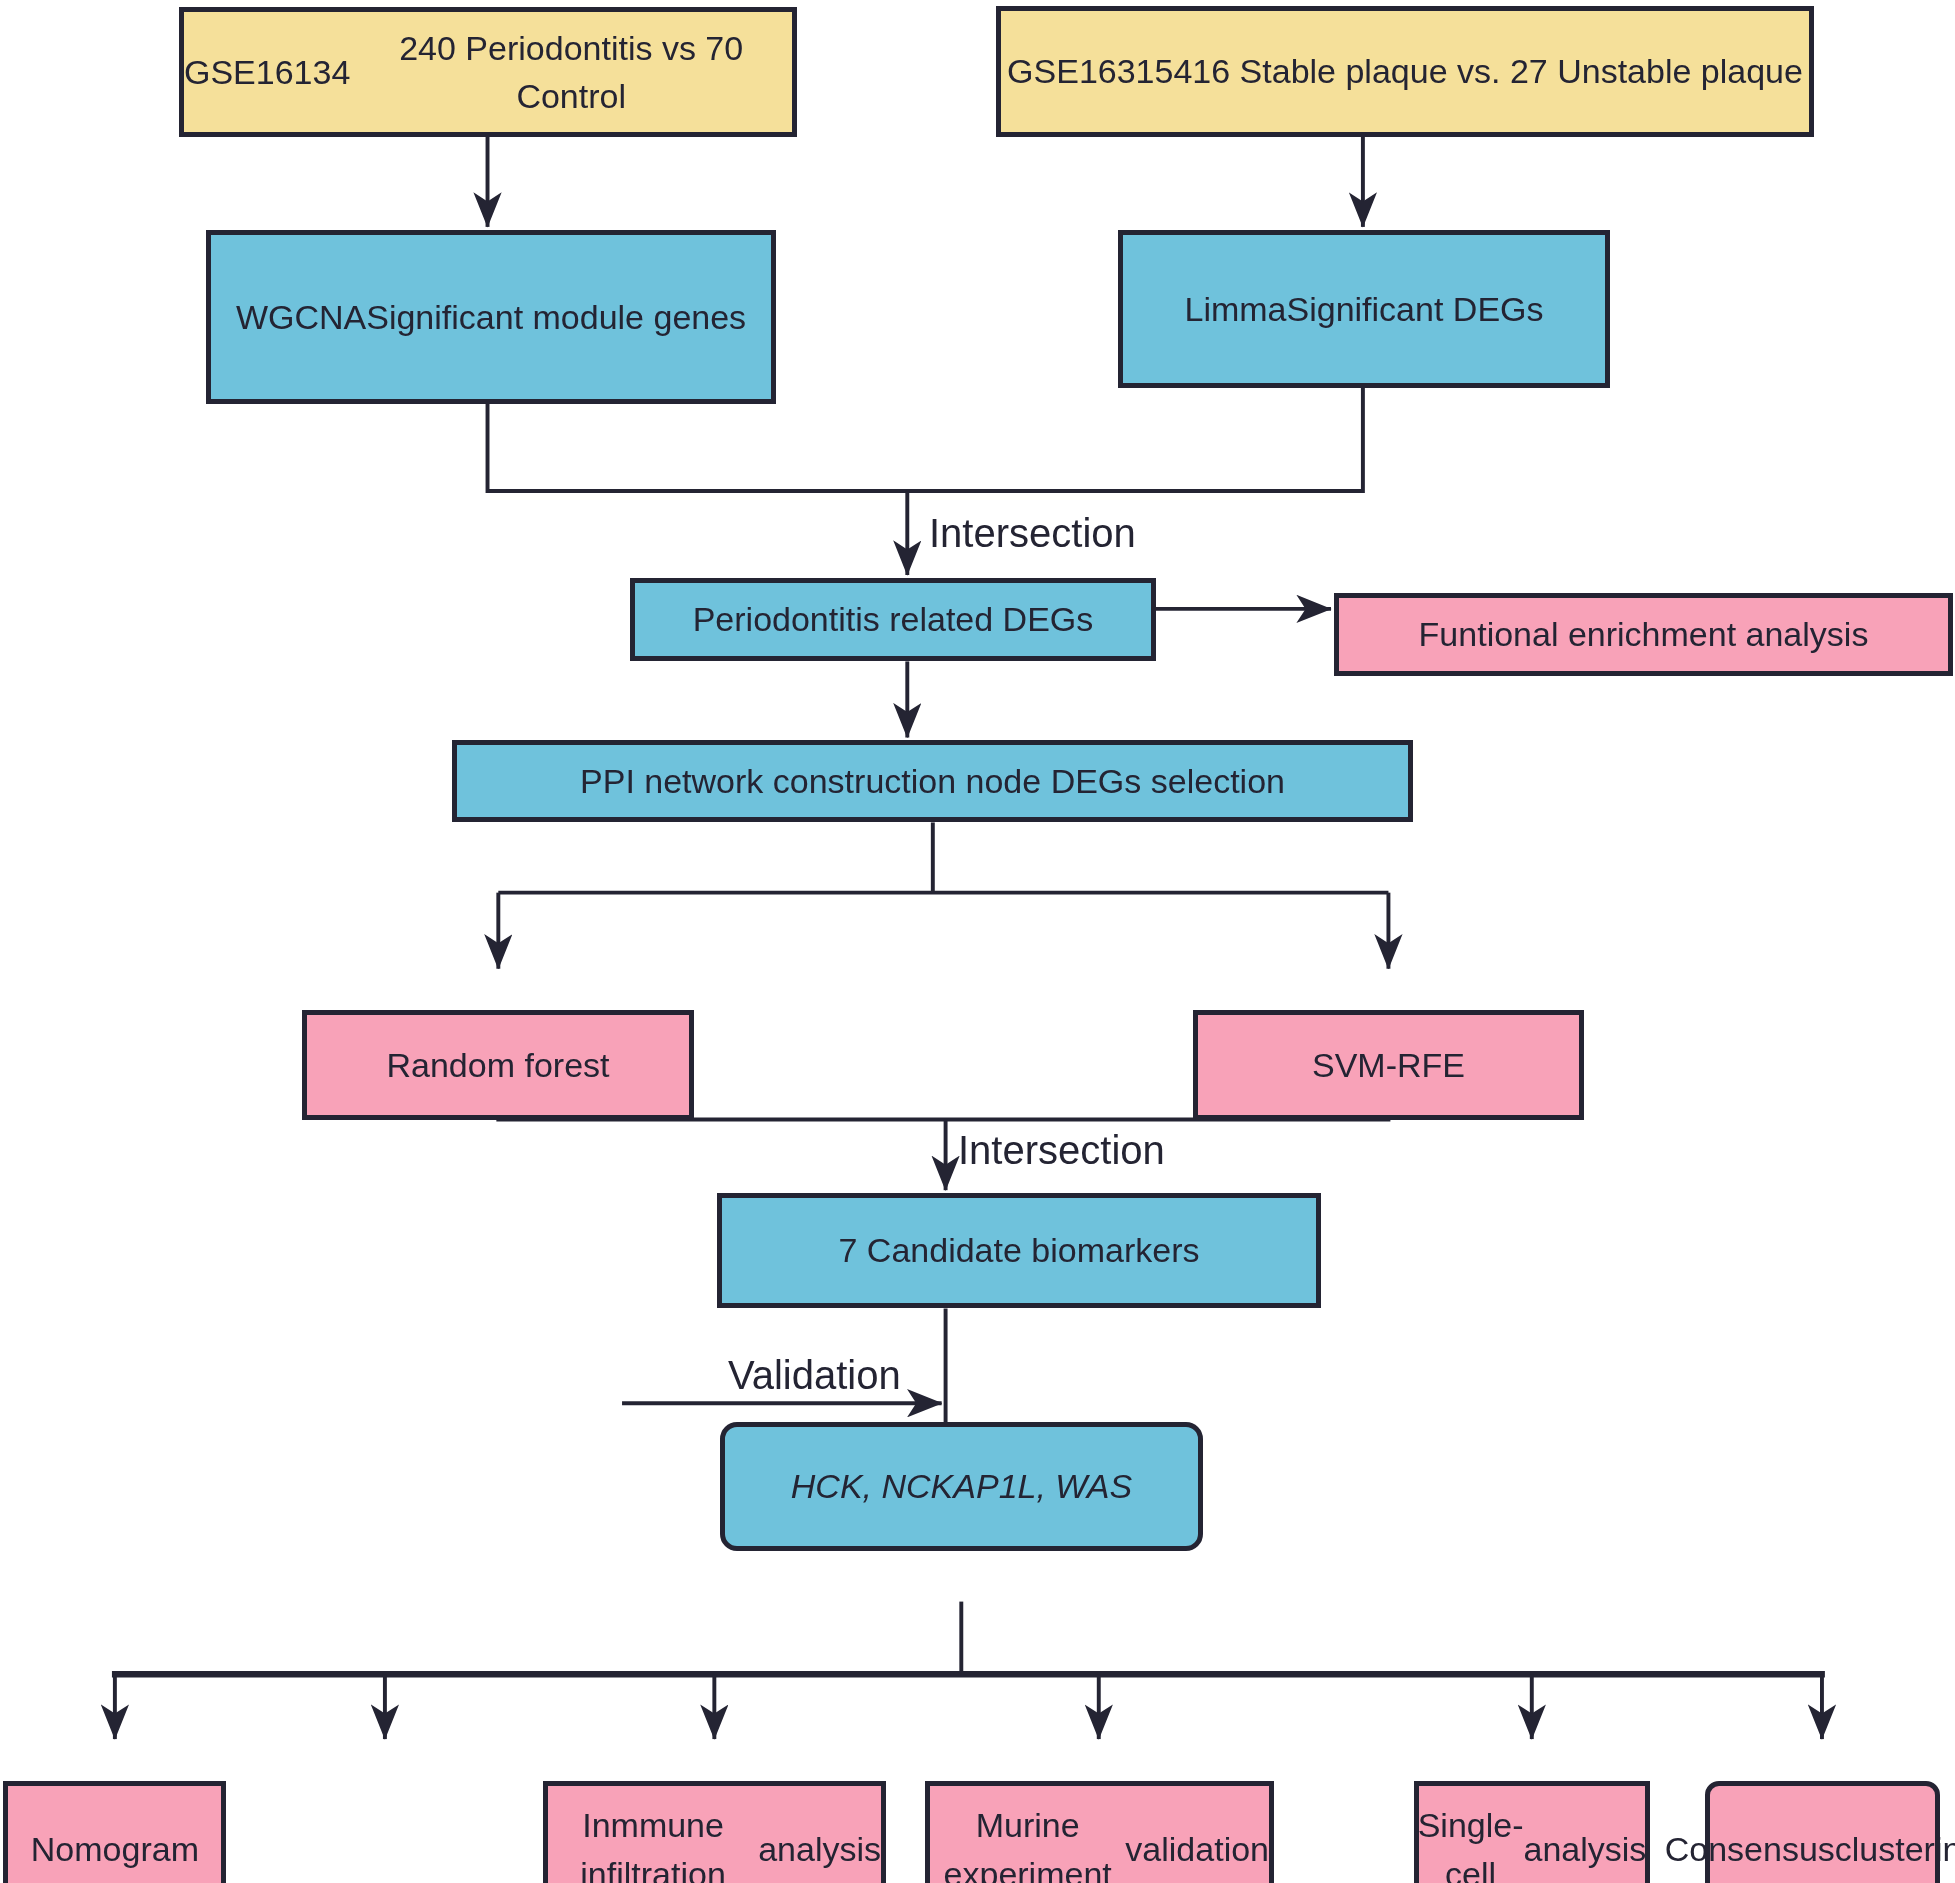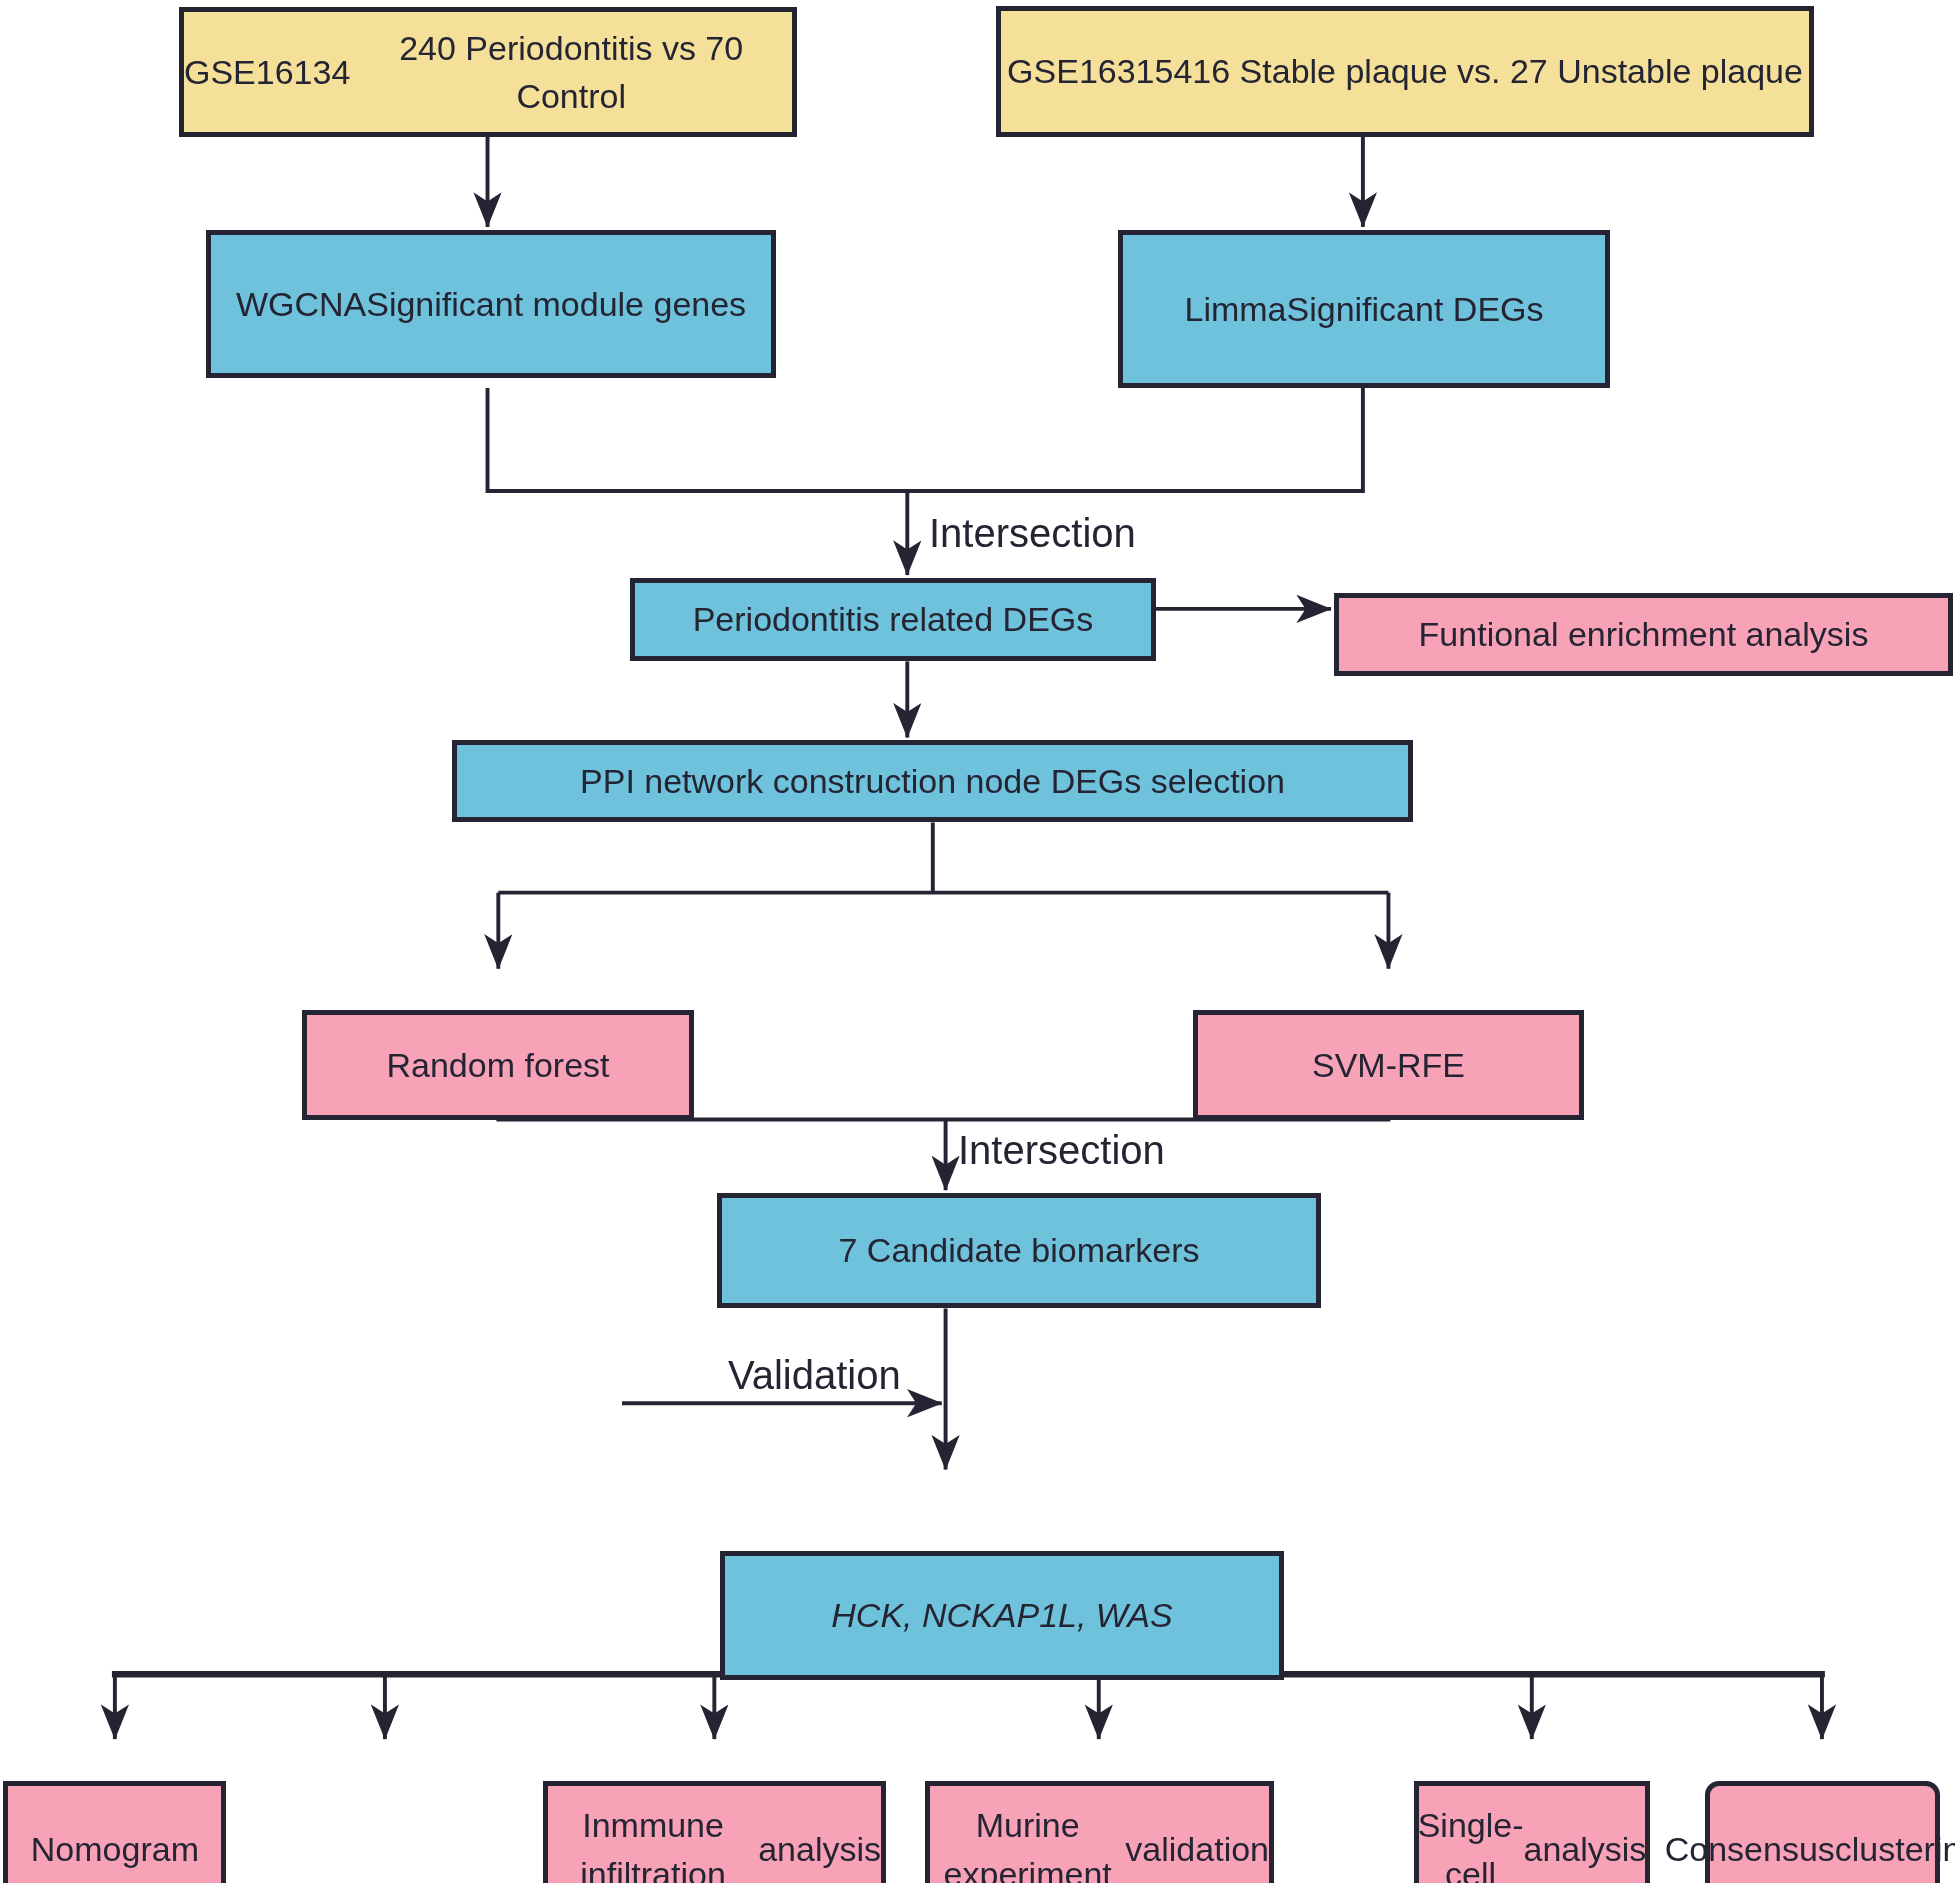--- a/index.html
+++ b/index.html
@@ -82,21 +82,21 @@
 
   <div class="node yellow" style="left:179px; top:6.9px; width:618px; height:130px;">
     <div>GSE16134</div>
     <div>240 Periodontitis vs 70 Control</div>
   </div>
   <div class="node yellow" style="left:996px; top:5.9px; width:818px; height:131px;">
     <div>GSE163154</div>
     <div>16 Stable plaque vs. 27 Unstable plaque</div>
   </div>
 
-  <div class="node blue" style="left:206px; top:230px; width:570px; height:148px;">
+  <div class="node blue" style="left:206px; top:230px; width:570px; height:174px;">
     <div>WGCNA</div>
     <div>Significant module genes</div>
   </div>
   <div class="node blue" style="left:1118px; top:230px; width:492px; height:158px;">
     <div>Limma</div>
     <div>Significant DEGs</div>
   </div>
 
   <div class="flow-label" style="left:929px; top:511px;">Intersection</div>
 
@@ -120,21 +120,21 @@
 
   <div class="flow-label" style="left:958px; top:1128px;">Intersection</div>
 
   <div class="node blue" style="left:717px; top:1193px; width:604px; height:115px;">
     <div>7 Candidate biomarkers</div>
   </div>
 
 
   <div class="flow-label" style="left:728px; top:1353px;">Validation</div>
 
-  <div class="node blue italic" style="left:720px; top:1551px; width:564px; height:129px;">
+  <div class="node blue italic" style="left:720px; top:1422px; width:483px; height:129px;border-radius:17px;">
     <div>HCK, NCKAP1L, WAS</div>
   </div>
 
   <div class="node pink" style="left:3.4px; top:1743px; width:223px; height:137px;">
     <div>Nomogram</div>
   </div>
   <div class="node pink" style="left:543px; top:1743px; width:343px; height:137px;">
     <div>Inmmune infiltration</div>
     <div>analysis</div>
   </div>

